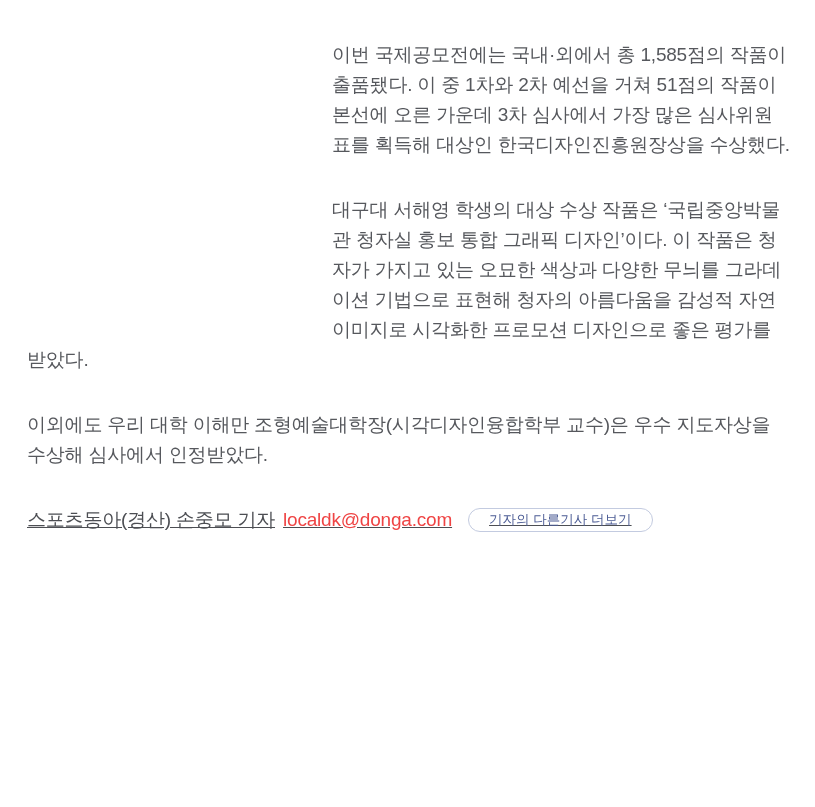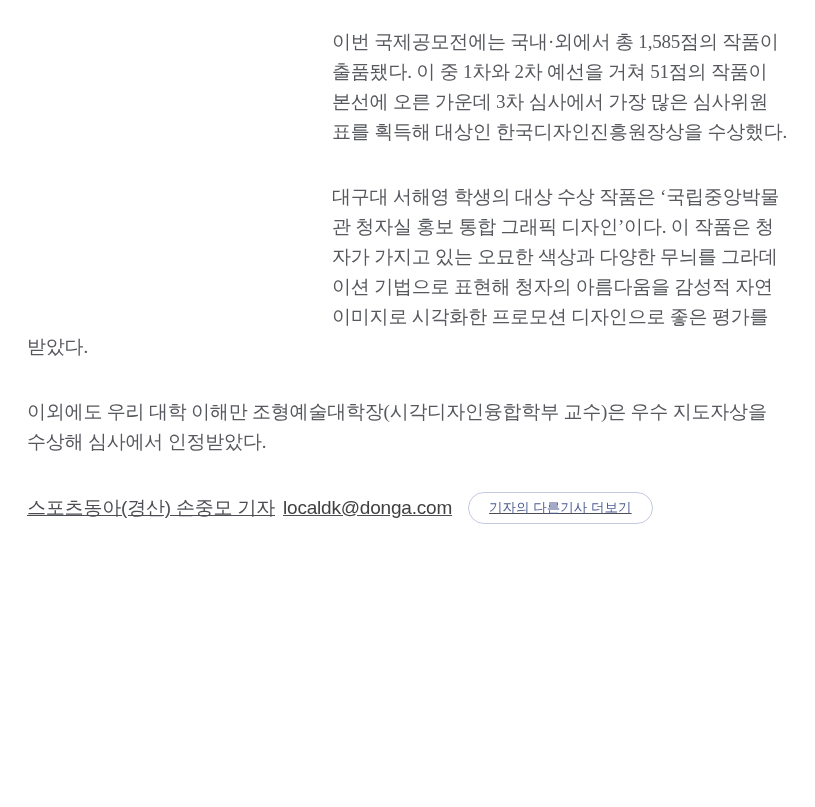--- a/index.html
+++ b/index.html
@@ -20,44 +20,43 @@
     color: #56585d;
     letter-spacing: -0.2px;
   }
   .image-placeholder {
     float: left;
     width: 305px;
     height: 297px;
     background: #ffffff;
   }
   .article p {
-    margin: 4px 0 35px 0;
+    margin: 17px 0 35px 0;
     word-break: normal;
     overflow-wrap: break-word;
-    font-family: Liberation Serif, serif;
   }
   .byline-row {
     clear: none;
     display: flex;
     align-items: center;
     margin-top: 30px;
     font-size: 19px;
     color: #4c4e53;
     white-space: nowrap;
     text-decoration: underline;
   }
   .byline {
     margin-right: 8px;
   }
   .email {
-    color: #404040;
+    color: #ef4444;
   }
   .more-btn {
     margin-left: 16px;
-    height: 32px;
+    height: 24px;
     padding: 0 20px;
     background: #ffffff;
     border: 1px solid #c3cbe0;
     border-radius: 16px;
     color: #4b5b94;
     font-size: 13.5px;
     font-family: "Liberation Sans", "DejaVu Sans", sans-serif;
     cursor: pointer;
     line-height: 30px;
     display: inline-flex;

